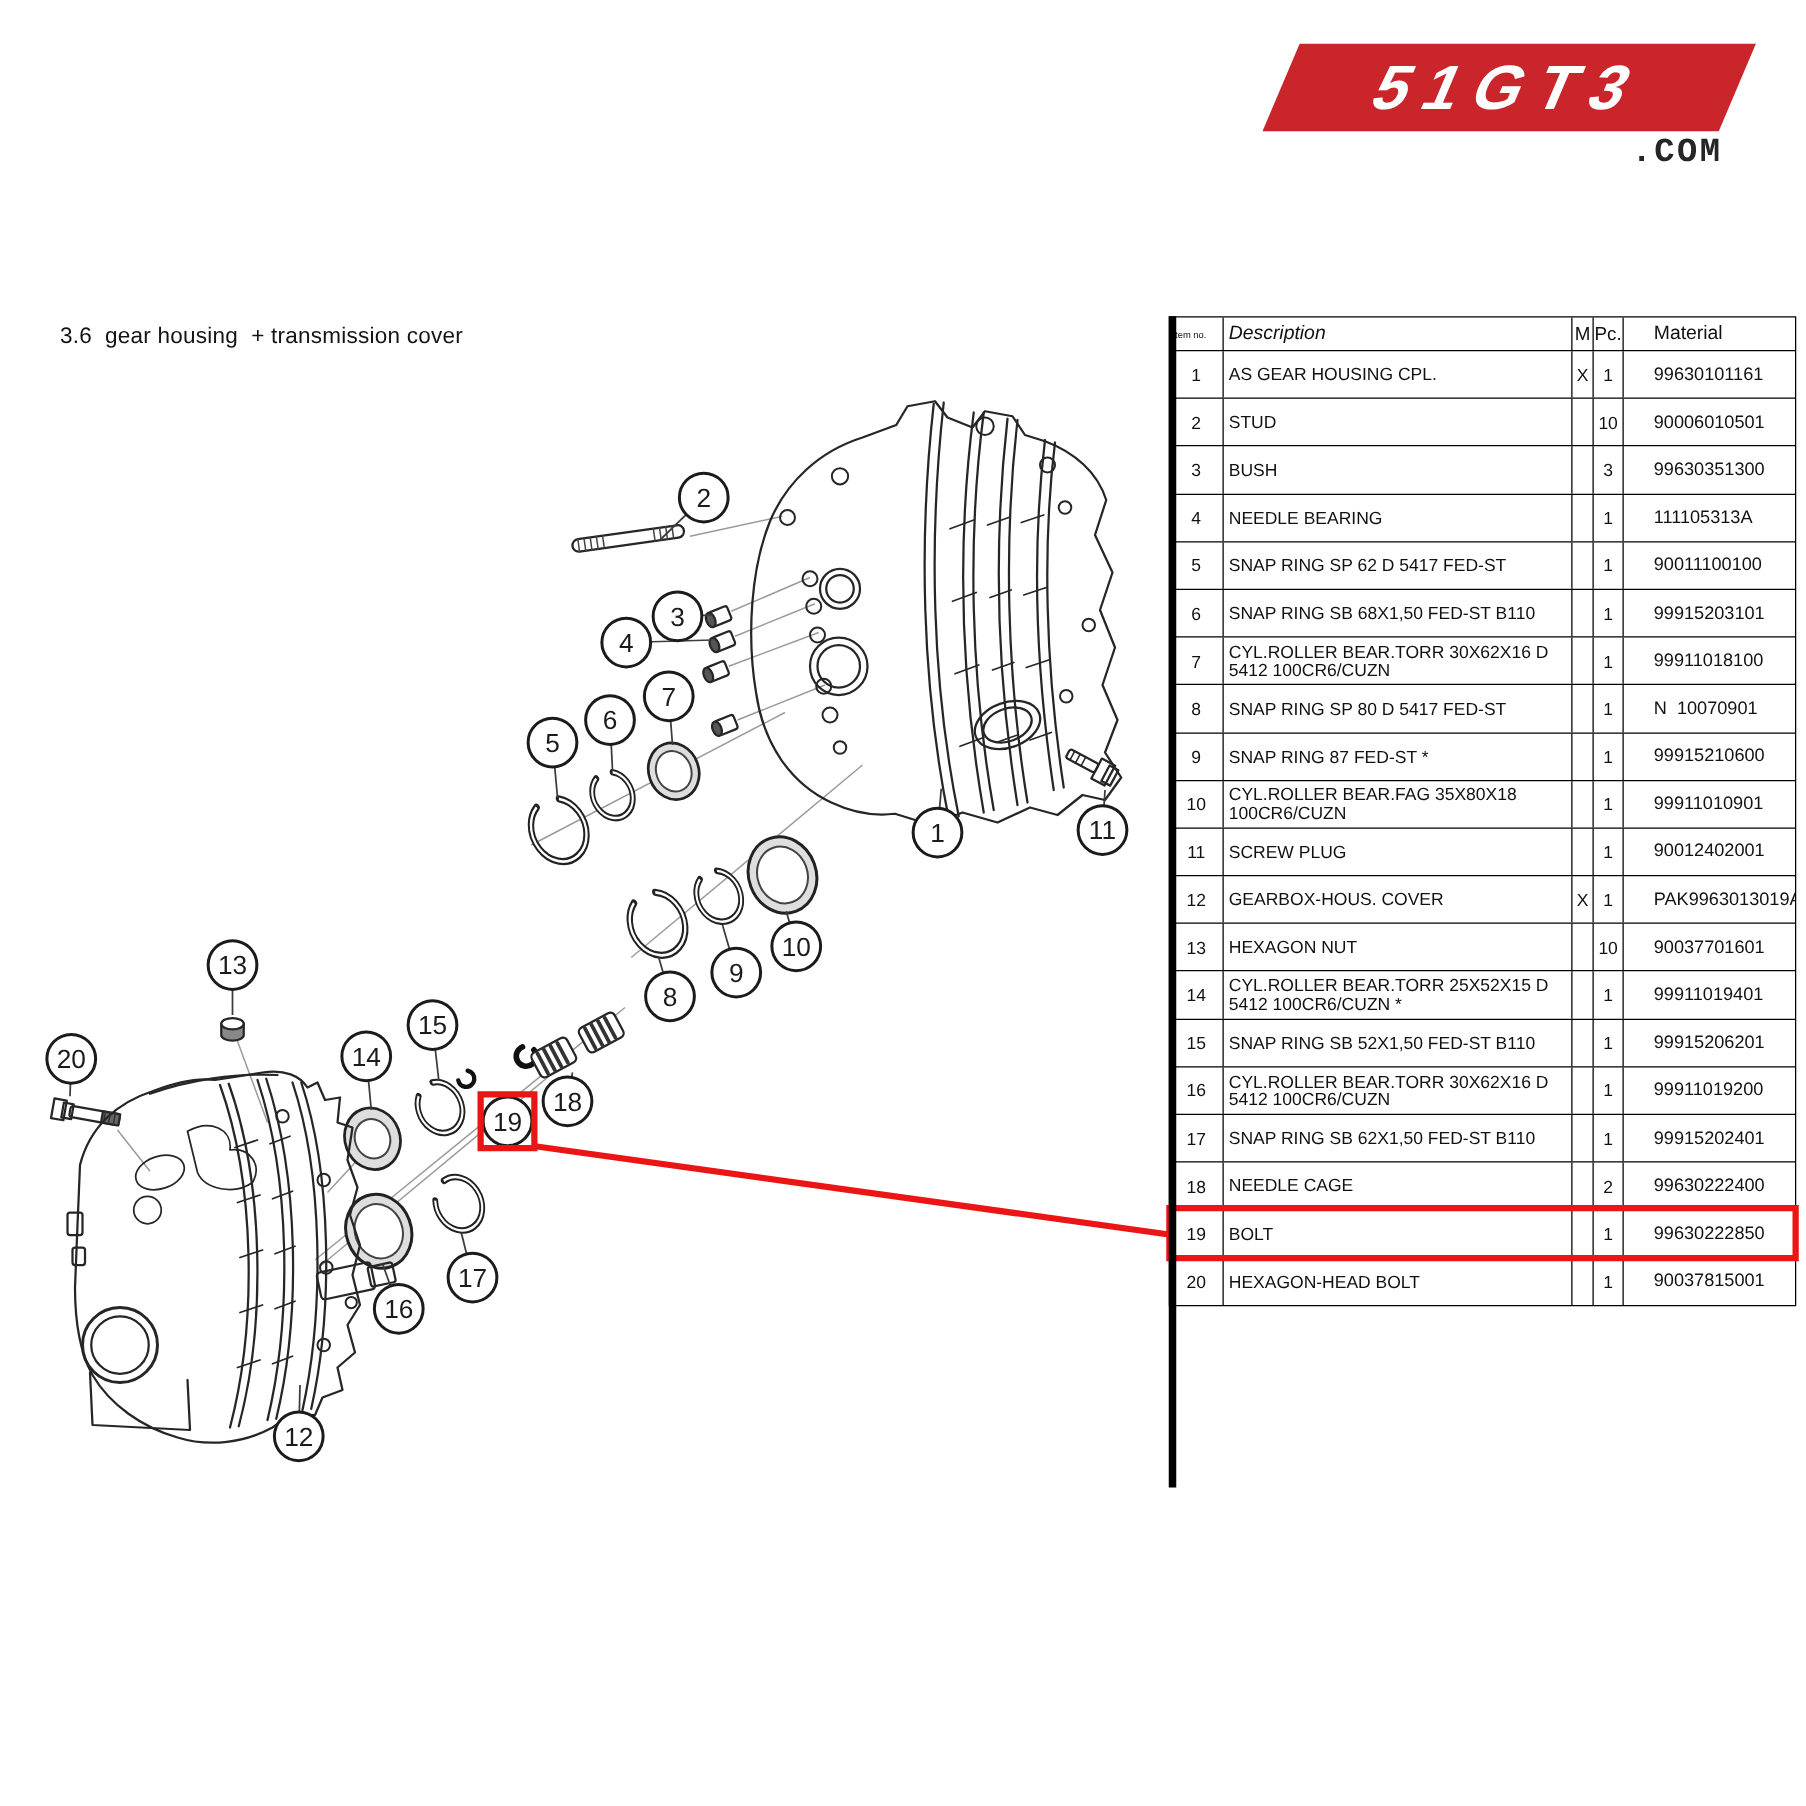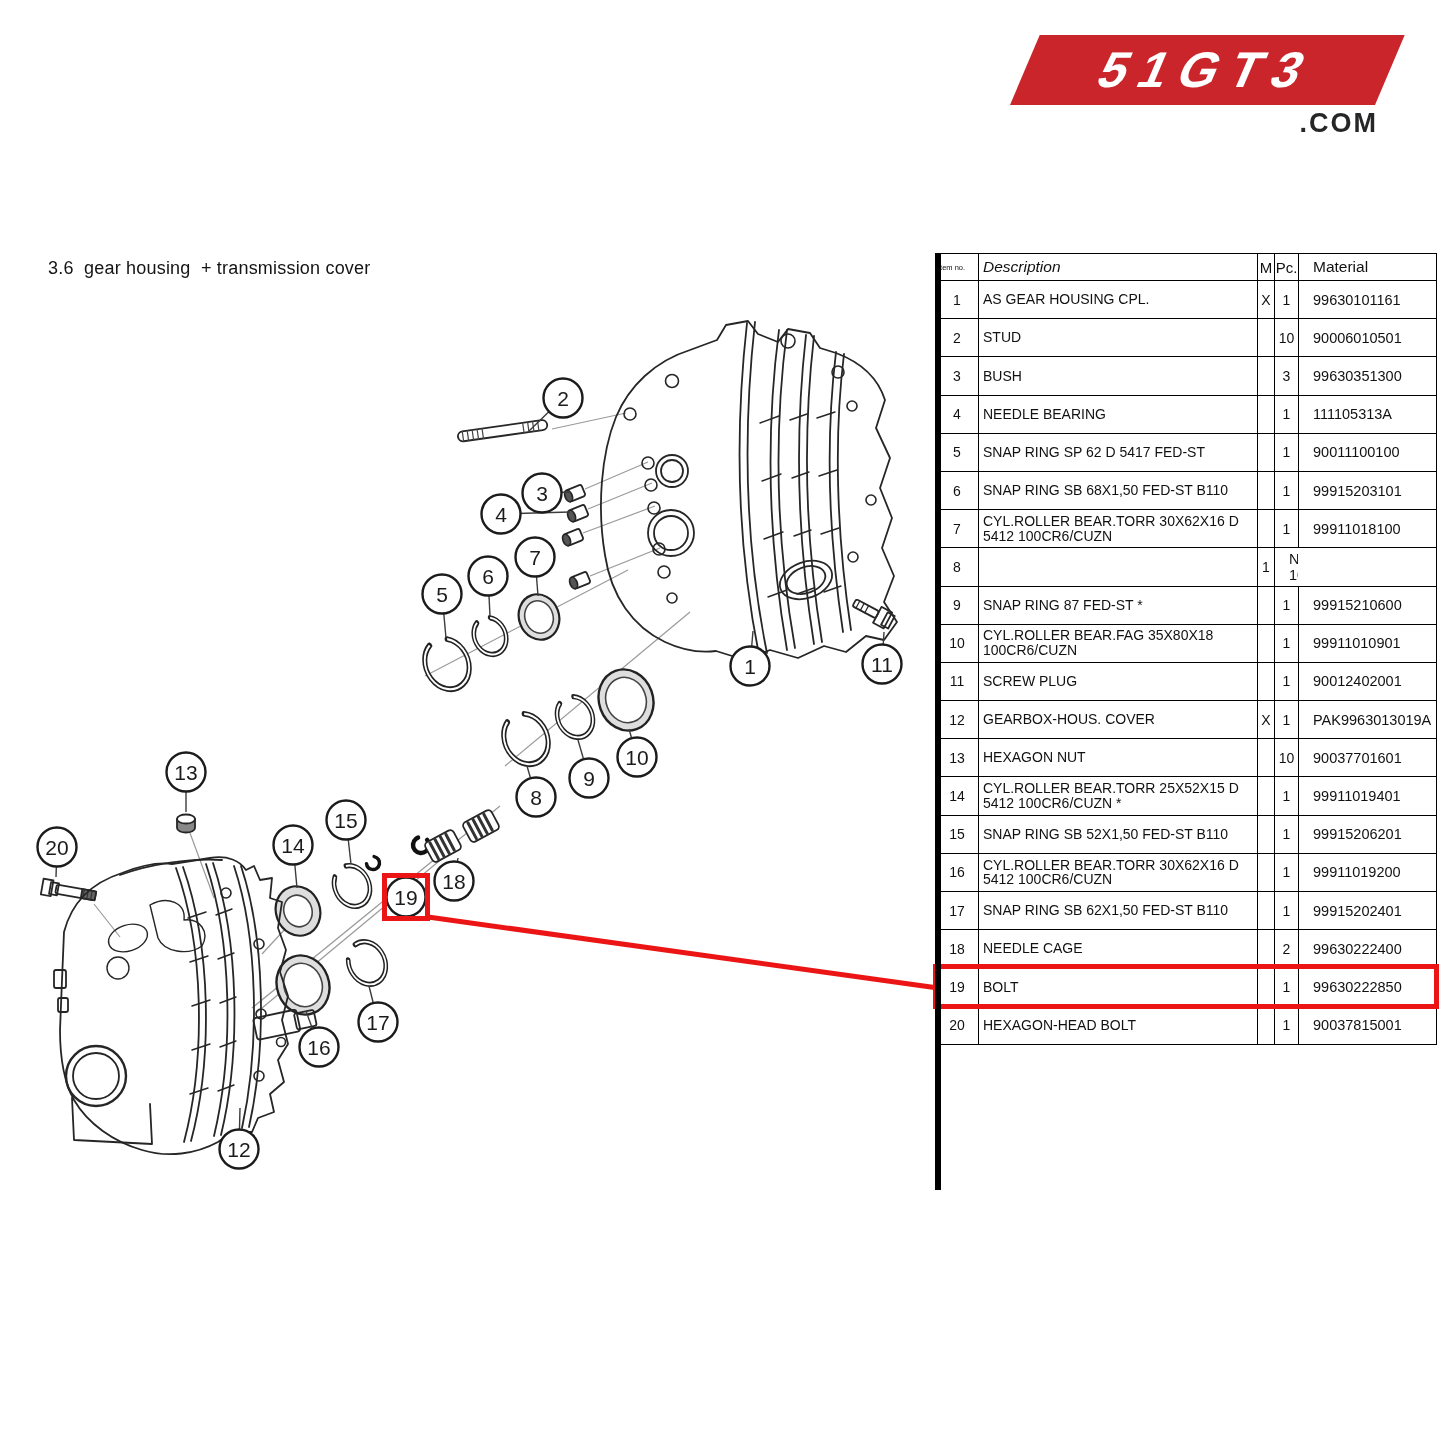--- a/index.html
+++ b/index.html
@@ -18,21 +18,21 @@
     width:100%;height:100%;background:var(--brand);
     transform:skewX(-23deg);transform-origin:bottom left;
     display:flex;align-items:center;justify-content:center;
   }
   .logo-text{
     color:#fff;font-weight:800;font-size:50px;letter-spacing:12px;
     line-height:70px;white-space:nowrap;
   }
   .logo-tld{
     position:absolute;left:1150px;top:108px;width:228px;text-align:right;
-    font-size:27px;font-weight:700;letter-spacing:2px;color:#262626;
+    font-size:27px;font-weight:700;letter-spacing:2px;color:#262626;font-family:Liberation Mono, monospace;
   }
   
   .page-title{
     position:absolute;left:22px;top:258px;font-size:18px;color:#141414;
     white-space:pre-wrap;letter-spacing:0.2px;margin-left:26px;
   }
   
   svg.diagram{position:absolute;left:0;top:0;width:1445px;height:1445px;z-index:1;}
   .art{stroke:#262626;fill:none;stroke-width:1.8;stroke-linejoin:round;stroke-linecap:round;}
   .cons{stroke:#9a9a9a;stroke-width:1.2;}
@@ -46,21 +46,21 @@
     position:absolute;left:935px;top:253px;width:502px;z-index:2;
     border:1.5px solid #000;box-sizing:border-box;background:transparent;
   }
   .trow{display:grid;grid-template-columns:42px 279px 17px 24px 138px;height:38.2px;border-top:1.5px solid #000;box-sizing:border-box;position:relative;}
   .thead{height:26px;border-top:none;}
   .c{display:flex;align-items:center;box-sizing:border-box;overflow:hidden;}
   .c + .c{border-left:1.5px solid #000;}
   .c-item{justify-content:center;font-size:14px;}
   .c-desc{padding-left:4px;font-size:14px;line-height:14.8px;white-space:pre-wrap;}
   .c-m,.c-pc{justify-content:center;font-size:14px;}
-  .c-mat{padding-left:14px;font-size:14.5px;white-space:pre-wrap;}
+  .c-mat{padding-left:24px;font-size:14.5px;white-space:pre-wrap;}
   .thead .c-item{font-size:7.5px;justify-content:flex-start;padding-left:2px;}
   .thead .c-desc{font-size:15.5px;font-style:italic;}
   .thead .c-m,.thead .c-pc{font-size:15px;}
   .thead .c-mat{font-size:15.5px;}
   .trow--hl{outline:5px solid var(--hl);outline-offset:-2px;z-index:5;}
 </style>
 </head>
 <body>
 
 <div class="stage">
@@ -493,20 +493,21 @@
         </div>
         <div class="trow">
           <div class="c c-item">7</div>
           <div class="c c-desc">CYL.ROLLER BEAR.TORR 30X62X16 D 5412 100CR6/CUZN</div>
           <div class="c c-m"></div>
           <div class="c c-pc">1</div>
           <div class="c c-mat">99911018100</div>
         </div>
         <div class="trow">
           <div class="c c-item">8</div>
+          <div class="c c-desc">SNAP RING SP 80 D 5417 FED-ST</div>
           <div class="c c-m"></div>
           <div class="c c-pc">1</div>
           <div class="c c-mat">N  10070901</div>
         </div>
         <div class="trow">
           <div class="c c-item">9</div>
           <div class="c c-desc">SNAP RING 87 FED-ST *</div>
           <div class="c c-m"></div>
           <div class="c c-pc">1</div>
           <div class="c c-mat">99915210600</div>

